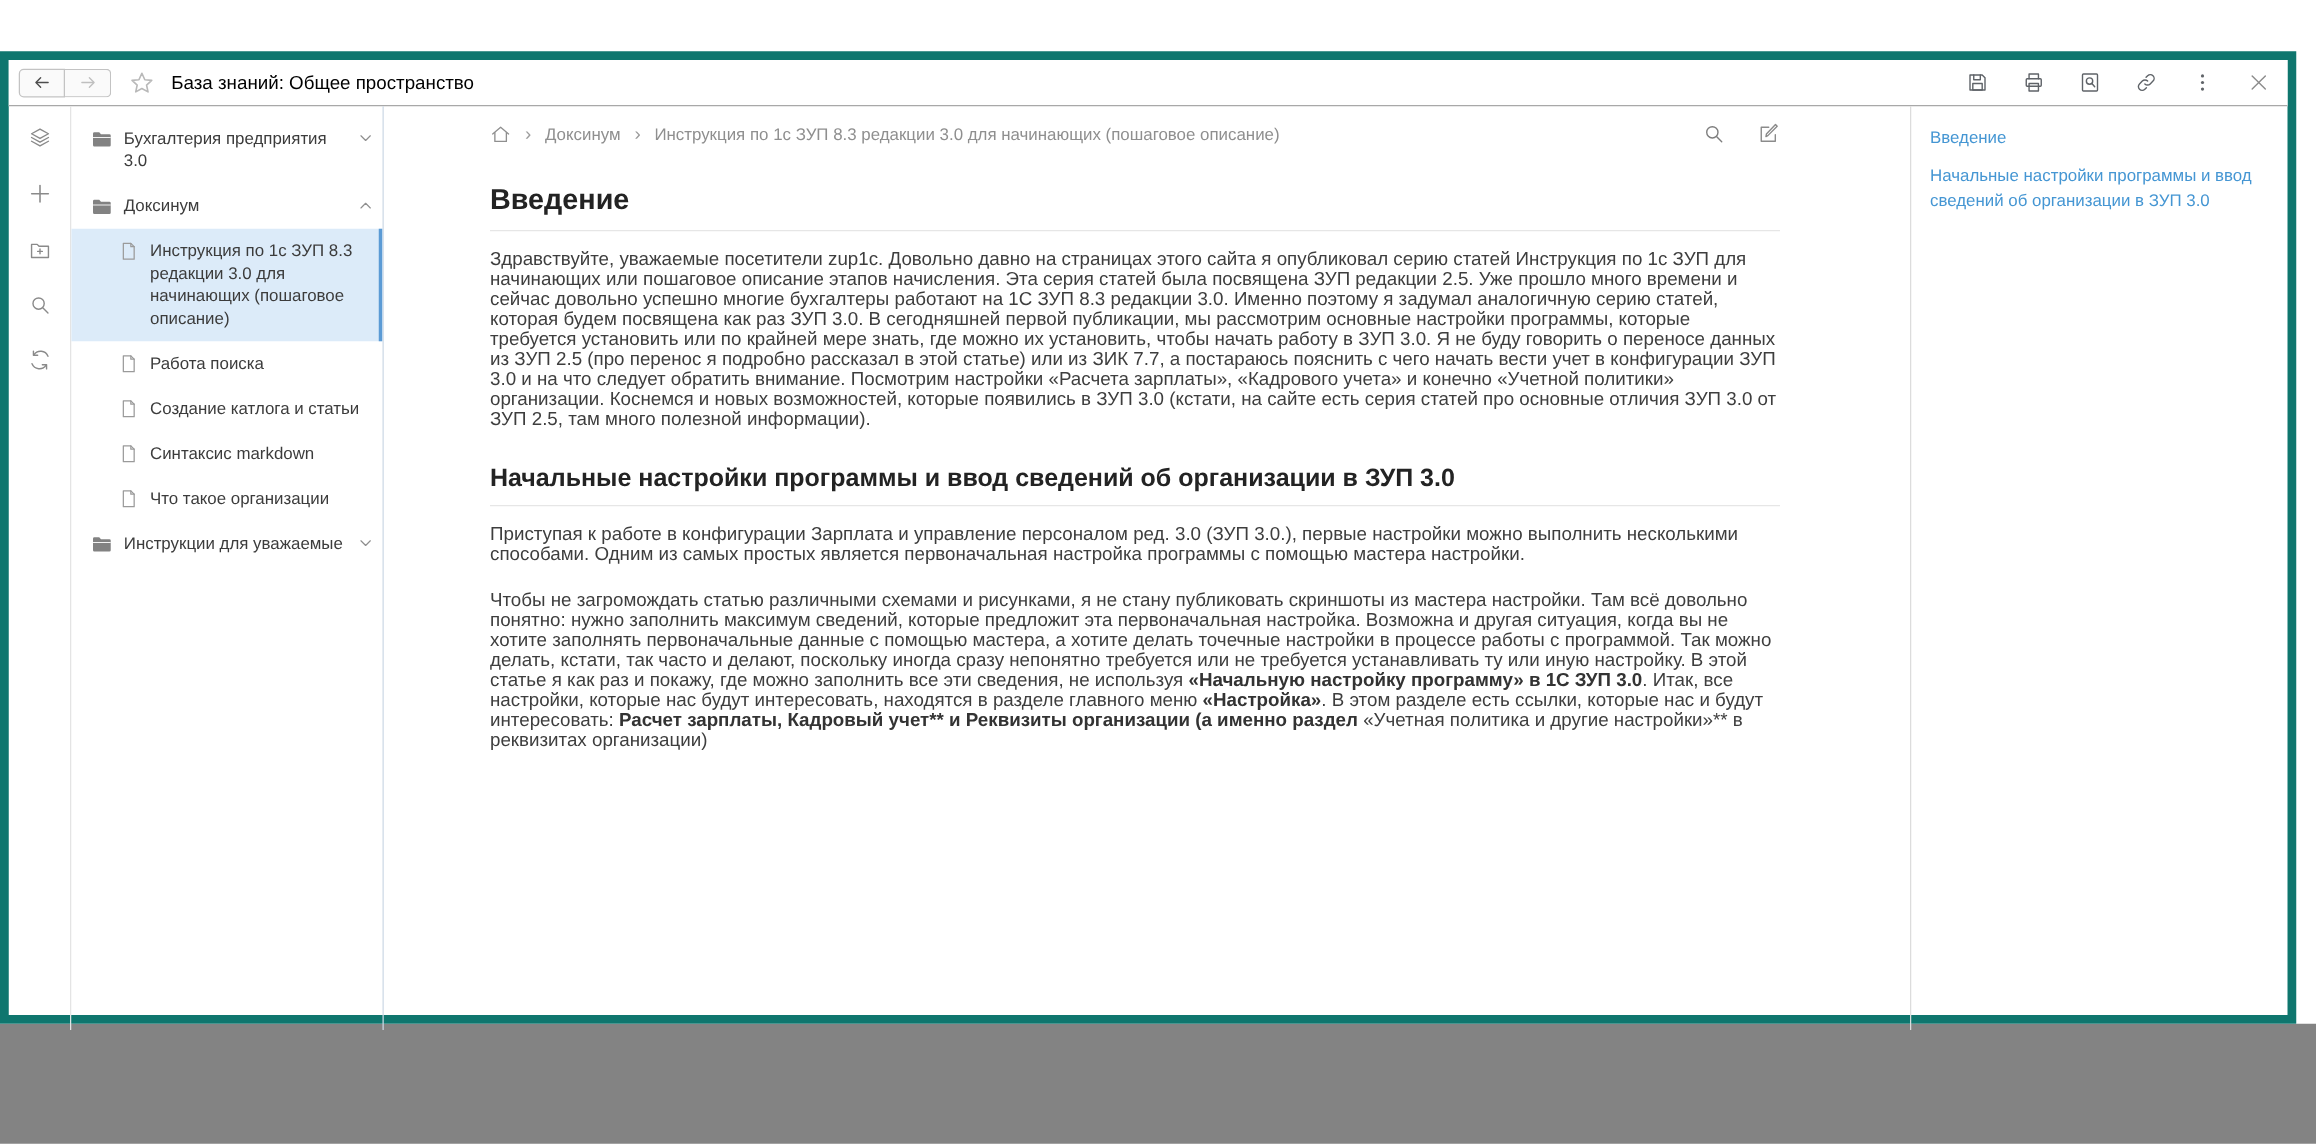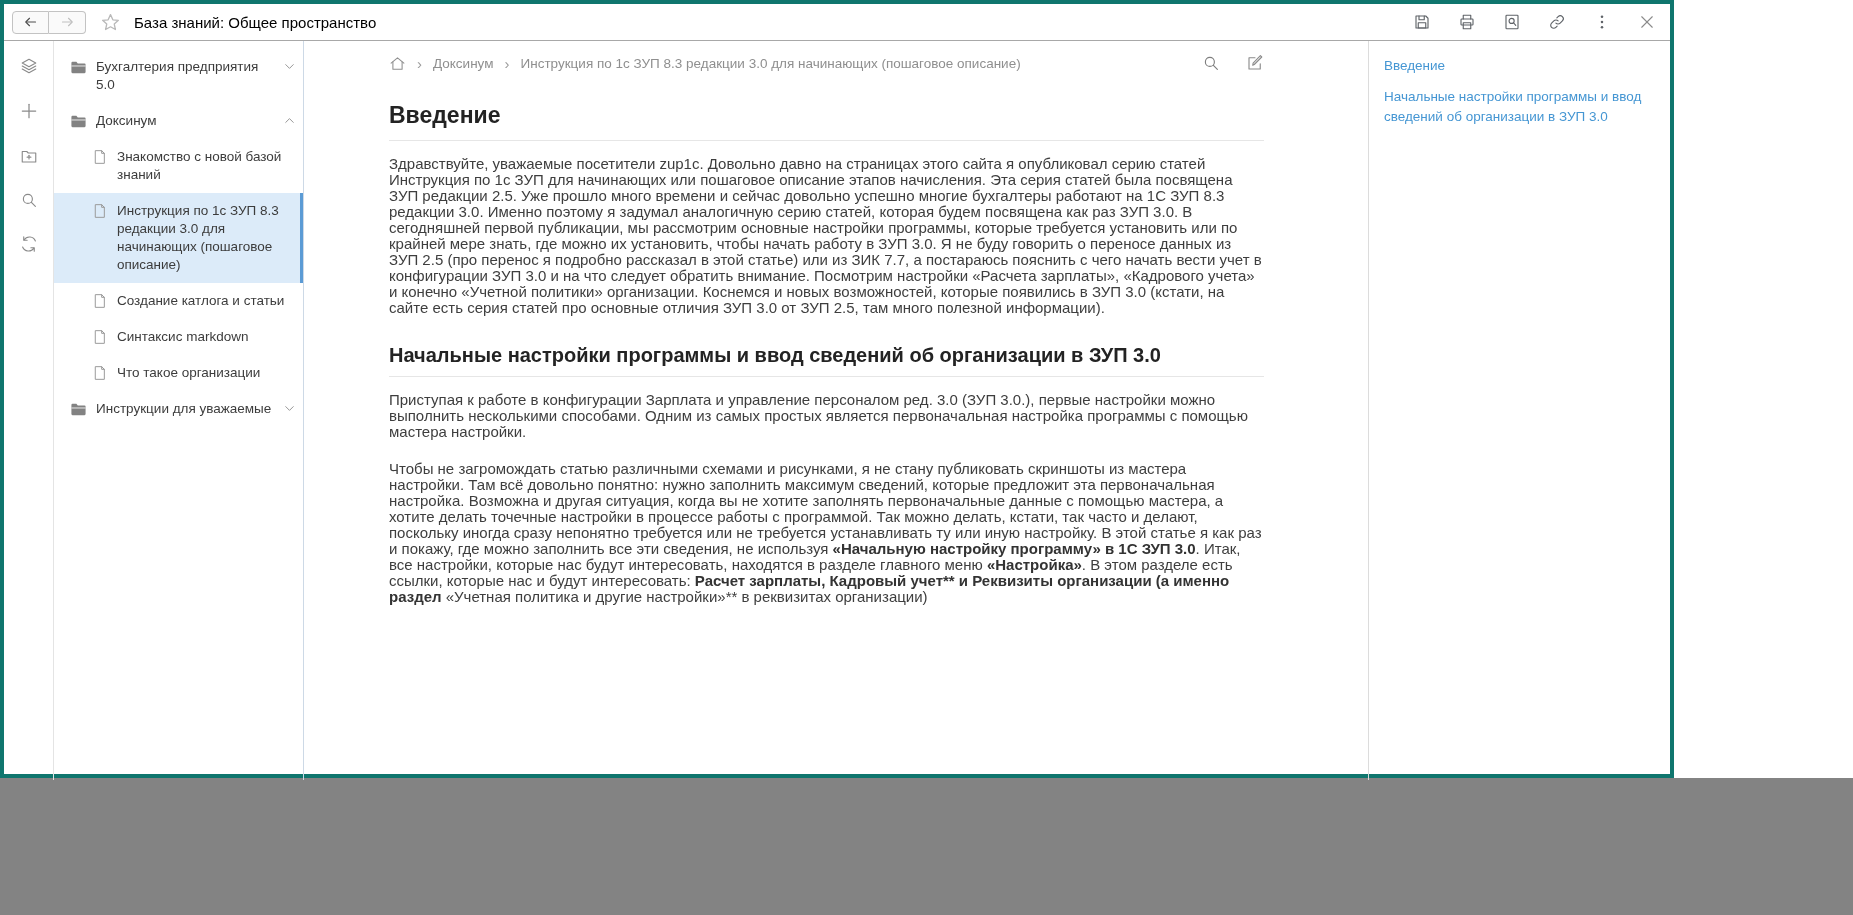--- a/index.html
+++ b/index.html
@@ -1,20 +1,20 @@
 <!DOCTYPE html>
 <html style="--link: #4596d3; --selbg: #dcebf9; --selbar: #5b9bd5; --chrome: #838383;"><head>
 <meta charset="utf-8">
 <style>
   * { margin:0; padding:0; box-sizing:border-box; }
   html,body { width:1853px; height:915px; overflow:hidden;
     font-family:"Liberation Sans","DejaVu Sans",sans-serif; background:#fff; }
 
-  .window { position:relative; width:1674px; height:778px; background:#fff;
-    border:4px solid #0f766e; }
+  .window { position:relative; width:1837px; height:778px; background:#fff;
+    border:7px solid #0f766e;margin-top:41px; }
   .desktop-rest { width:1853px; height:137px; background:var(--chrome,#838383); }
 
   
   .titlebar { height:37px; display:flex; align-items:center; padding:0 14px 0 8px;
     border-bottom:1px solid #a8a8a8; background:#fff; }
   .navgroup { display:flex; }
   .navbtn { width:37px; height:23px; border:1px solid #c3c3c3; background:#fafafa;
     display:flex; align-items:center; justify-content:center; color:#4d4d4d; cursor:pointer; }
   .navbtn.back { border-radius:4px 0 0 4px; }
   .navbtn.fwd  { border-radius:0 4px 4px 0; border-left:none; color:#bfbfbf; }
@@ -202,58 +202,58 @@
       </div>
 
     <div class="treepanel" id="treepanel">
         <div class="tree-item folder">
           <span class="icon t-icon">
             <svg class="fl" width="17" height="17" viewBox="0 0 24 24" fill="#828282">
               <path d="M2 5.5A1.5 1.5 0 0 1 3.5 4H9l2 2.2h9.5A1.5 1.5 0 0 1 22 7.7V18.5a1.5 1.5 0 0 1-1.5 1.5h-17A1.5 1.5 0 0 1 2 18.5z"></path>
               <path d="M2 9.2h20v1.3H2z" fill="#fff" opacity="0.9"></path>
             </svg>
           </span>
-          <span>Бухгалтерия предприятия 5.0</span>
+          <span>Бухгалтерия предприятия 3.0</span>
           <span class="icon chev">
             <svg class="ln" width="15" height="15" viewBox="0 0 24 24">
               <path d="m6 9 6 6 6-6"></path>
             </svg>
           </span>
         </div>
         <div class="tree-item folder">
           <span class="icon t-icon">
             <svg class="fl" width="17" height="17" viewBox="0 0 24 24" fill="#828282">
               <path d="M2 5.5A1.5 1.5 0 0 1 3.5 4H9l2 2.2h9.5A1.5 1.5 0 0 1 22 7.7V18.5a1.5 1.5 0 0 1-1.5 1.5h-17A1.5 1.5 0 0 1 2 18.5z"></path>
               <path d="M2 9.2h20v1.3H2z" fill="#fff" opacity="0.9"></path>
             </svg>
           </span>
           <span>Доксинум</span>
           <span class="icon chev">
             <svg class="ln" width="15" height="15" viewBox="0 0 24 24">
               <path d="m6 15 6-6 6 6"></path>
             </svg>
           </span>
         </div>
+        <div class="tree-item doc selected">
+          <span class="icon t-icon">
+            <svg class="ln" width="16" height="16" viewBox="0 0 24 24" style="stroke:#9a9a9a">
+              <path d="M5.5 2.5h9l4 4v15h-13z"></path>
+              <path d="M14.5 2.5v4h4"></path>
+            </svg>
+          </span>
+          <span>Инструкция по 1с ЗУП 8.3 редакции 3.0 для начинающих (пошаговое описание)</span>
+        </div>
         <div class="tree-item doc">
           <span class="icon t-icon">
             <svg class="ln" width="16" height="16" viewBox="0 0 24 24" style="stroke:#9a9a9a">
               <path d="M5.5 2.5h9l4 4v15h-13z"></path>
               <path d="M14.5 2.5v4h4"></path>
             </svg>
           </span>
-          <span>Знакомство с новой базой знаний</span>
-        </div>
-        <div class="tree-item doc selected">
-          <span class="icon t-icon">
-            <svg class="ln" width="16" height="16" viewBox="0 0 24 24" style="stroke:#9a9a9a">
-              <path d="M5.5 2.5h9l4 4v15h-13z"></path>
-              <path d="M14.5 2.5v4h4"></path>
-            </svg>
-          </span>
-          <span>Инструкция по 1с ЗУП 8.3 редакции 3.0 для начинающих (пошаговое описание)</span>
+          <span>Работа поиска</span>
         </div>
         <div class="tree-item doc">
           <span class="icon t-icon">
             <svg class="ln" width="16" height="16" viewBox="0 0 24 24" style="stroke:#9a9a9a">
               <path d="M5.5 2.5h9l4 4v15h-13z"></path>
               <path d="M14.5 2.5v4h4"></path>
             </svg>
           </span>
           <span>Создание катлога и статьи</span>
         </div>

